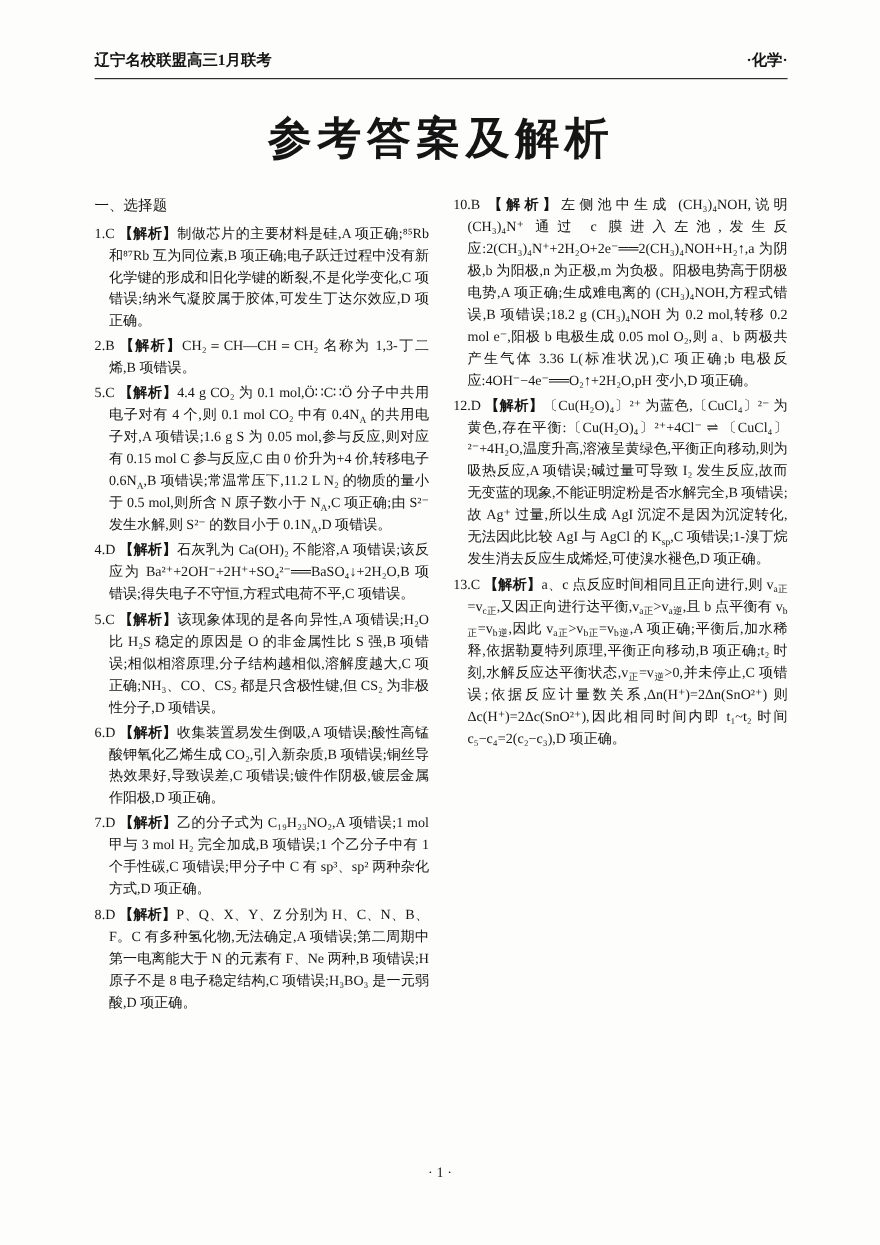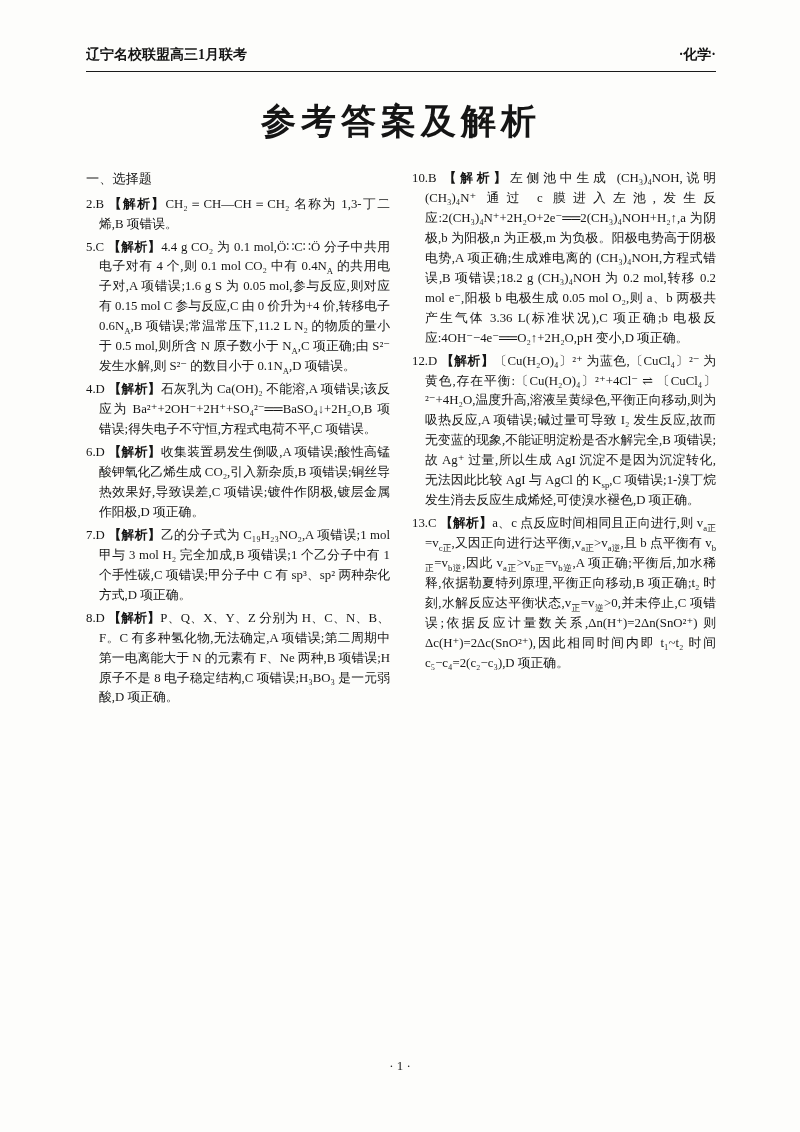--- a/index.html
+++ b/index.html
@@ -9,21 +9,21 @@
     background:#fdfdfb;color:#151515;overflow:hidden;
     font-family:"Liberation Serif","DejaVu Serif",serif;
   }
   .inner{position:absolute;left:86px;top:46px;width:630px;}
   .pagehead{
     display:flex;justify-content:space-between;align-items:flex-end;
     font-size:14px;font-weight:bold;padding-bottom:7px;
     border-bottom:1.6px solid #1a1a1a;
   }
   .title{
-    text-align:center;font-size:35px;font-weight:900;
+    text-align:center;font-size:40px;font-weight:900;
     letter-spacing:5px;margin-top:26px;
   }
   .columns{display:flex;gap:22px;margin-top:24px;}
   .col{width:304px;font-size:12.8px;line-height:1.56;text-align:justify;}
   .sec-heading{font-size:13.2px;font-weight:normal;margin-bottom:5px;}
   .item{margin-bottom:3px;padding-left:13px;text-indent:-13px;}
   .item .tag{font-weight:bold;}
   sub,sup{font-size:0.68em;line-height:0;}
   .stack{
     display:inline-flex;flex-direction:column;align-items:center;
@@ -45,23 +45,25 @@
     <div class="pagehead">
       <span>辽宁名校联盟高三1月联考</span>
       <span>·化学·</span>
     </div>
 
     <h1 class="title">参考答案及解析</h1>
 
     <div class="columns">
       <section class="col" id="col-left">
         <h2 class="sec-heading">一、选择题</h2>
+      <p class="item"><span class="qid">1.C</span> <b class="tag">【解析】</b><span class="body">制做芯片的主要材料是硅,A 项正确;⁸⁵Rb 和⁸⁷Rb 互为同位素,B 项正确;电子跃迁过程中没有新化学键的形成和旧化学键的断裂,不是化学变化,C 项错误;纳米气凝胶属于胶体,可发生丁达尔效应,D 项正确。</span></p>
           <p class="item"><span class="qid">2.B</span> <b class="tag">【解析】</b><span class="body">CH₂＝CH—CH＝CH₂ 名称为 1,3-丁二烯,B 项错误。</span></p>
           <p class="item"><span class="qid">5.C</span> <b class="tag">【解析】</b><span class="body">4.4 g CO₂ 为 0.1 mol,Ö∷C∷Ö 分子中共用电子对有 4 个,则 0.1 mol CO₂ 中有 0.4N<sub>A</sub> 的共用电子对,A 项错误;1.6 g S 为 0.05 mol,参与反应,则对应有 0.15 mol C 参与反应,C 由 0 价升为+4 价,转移电子 0.6N<sub>A</sub>,B 项错误;常温常压下,11.2 L N₂ 的物质的量小于 0.5 mol,则所含 N 原子数小于 N<sub>A</sub>,C 项正确;由 S²⁻ 发生水解,则 S²⁻ 的数目小于 0.1N<sub>A</sub>,D 项错误。</span></p>
           <p class="item"><span class="qid">4.D</span> <b class="tag">【解析】</b><span class="body">石灰乳为 Ca(OH)₂ 不能溶,A 项错误;该反应为 Ba²⁺+2OH⁻+2H⁺+SO₄²⁻══BaSO₄↓+2H₂O,B 项错误;得失电子不守恒,方程式电荷不平,C 项错误。</span></p>
+          <p class="item"><span class="qid">5.C</span> <b class="tag">【解析】</b><span class="body">该现象体现的是各向异性,A 项错误;H₂O 比 H₂S 稳定的原因是 O 的非金属性比 S 强,B 项错误;相似相溶原理,分子结构越相似,溶解度越大,C 项正确;NH₃、CO、CS₂ 都是只含极性键,但 CS₂ 为非极性分子,D 项错误。</span></p>
           <p class="item"><span class="qid">6.D</span> <b class="tag">【解析】</b><span class="body">收集装置易发生倒吸,A 项错误;酸性高锰酸钾氧化乙烯生成 CO₂,引入新杂质,B 项错误;铜丝导热效果好,导致误差,C 项错误;镀件作阴极,镀层金属作阳极,D 项正确。</span></p>
           <p class="item"><span class="qid">7.D</span> <b class="tag">【解析】</b><span class="body">乙的分子式为 C₁₉H₂₃NO₂,A 项错误;1 mol 甲与 3 mol H₂ 完全加成,B 项错误;1 个乙分子中有 1 个手性碳,C 项错误;甲分子中 C 有 sp³、sp² 两种杂化方式,D 项正确。</span></p>
           <p class="item"><span class="qid">8.D</span> <b class="tag">【解析】</b><span class="body">P、Q、X、Y、Z 分别为 H、C、N、B、F。C 有多种氢化物,无法确定,A 项错误;第二周期中第一电离能大于 N 的元素有 F、Ne 两种,B 项错误;H 原子不是 8 电子稳定结构,C 项错误;H₃BO₃ 是一元弱酸,D 项正确。</span></p>
         </section>
       <section class="col" id="col-right">
           <p class="item"><span class="qid">10.B</span> <b class="tag">【解析】</b><span class="body">左侧池中生成 (CH₃)₄NOH,说明 (CH₃)₄N⁺ 通过 c 膜进入左池,发生反应:2(CH₃)₄N⁺+2H₂O+2e⁻══2(CH₃)₄NOH+H₂↑,a 为阴极,b 为阳极,n 为正极,m 为负极。阳极电势高于阴极电势,A 项正确;生成难电离的 (CH₃)₄NOH,方程式错误,B 项错误;18.2 g (CH₃)₄NOH 为 0.2 mol,转移 0.2 mol e⁻,阳极 b 电极生成 0.05 mol O₂,则 a、b 两极共产生气体 3.36 L(标准状况),C 项正确;b 电极反应:4OH⁻−4e⁻══O₂↑+2H₂O,pH 变小,D 项正确。</span></p>
           <p class="item"><span class="qid">12.D</span> <b class="tag">【解析】</b><span class="body">〔Cu(H₂O)₄〕²⁺ 为蓝色,〔CuCl₄〕²⁻ 为黄色,存在平衡:〔Cu(H₂O)₄〕²⁺+4Cl⁻ ⇌ 〔CuCl₄〕²⁻+4H₂O,温度升高,溶液呈黄绿色,平衡正向移动,则为吸热反应,A 项错误;碱过量可导致 I₂ 发生反应,故而无变蓝的现象,不能证明淀粉是否水解完全,B 项错误;故 Ag⁺ 过量,所以生成 AgI 沉淀不是因为沉淀转化,无法因此比较 AgI 与 AgCl 的 K<sub>sp</sub>,C 项错误;1-溴丁烷发生消去反应生成烯烃,可使溴水褪色,D 项正确。</span></p>
           <p class="item"><span class="qid">13.C</span> <b class="tag">【解析】</b><span class="body">a、c 点反应时间相同且正向进行,则 v<sub>a正</sub>=v<sub>c正</sub>,又因正向进行达平衡,v<sub>a正</sub>&gt;v<sub>a逆</sub>,且 b 点平衡有 v<sub>b正</sub>=v<sub>b逆</sub>,因此 v<sub>a正</sub>&gt;v<sub>b正</sub>=v<sub>b逆</sub>,A 项正确;平衡后,加水稀释,依据勒夏特列原理,平衡正向移动,B 项正确;t₂ 时刻,水解反应达平衡状态,v<sub>正</sub>=v<sub>逆</sub>&gt;0,并未停止,C 项错误;依据反应计量数关系,Δn(H⁺)=2Δn(SnO²⁺) 则 Δc(H⁺)=2Δc(SnO²⁺),因此相同时间内即 t₁~t₂ 时间 c₅−c₄=2(c₂−c₃),D 项正确。</span></p>
         </section>
     </div>

